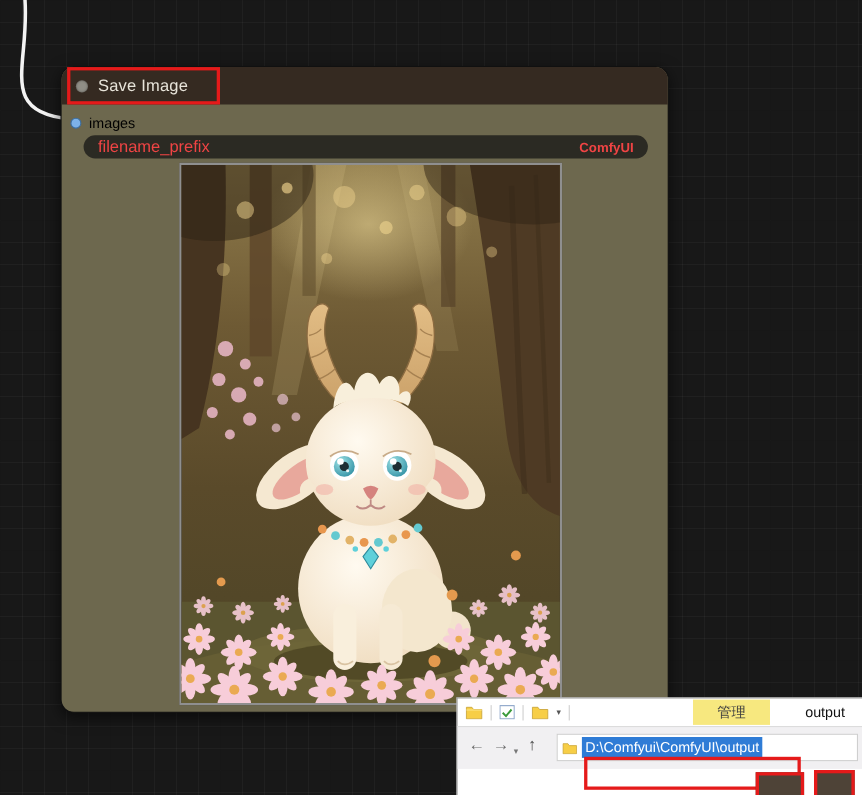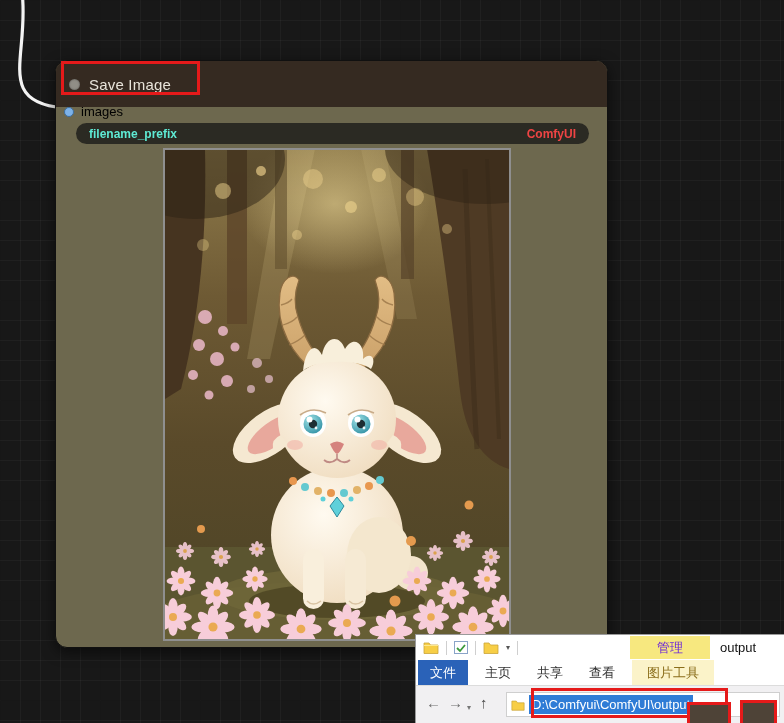--- a/index.html
+++ b/index.html
@@ -16,34 +16,34 @@
   }
   .wire-svg{position:absolute;left:0;top:0;width:784px;height:723px;z-index:1;pointer-events:none;}
 
   
   .node{
     position:absolute;left:55px;top:60px;width:553px;height:588px;z-index:2;
     background:#6d684e;border:1px solid #101010;border-radius:12px;
     box-shadow:0 4px 14px rgba(0,0,0,0.55);box-sizing:border-box;
   }
   .node-title{
-    height:46px;background:#352a21;border-radius:11px 11px 0 0;
+    height:34px;background:#352a21;border-radius:11px 11px 0 0;
     display:flex;align-items:center;gap:9px;padding:0 13px;
     color:#e8e4da;font-size:15px;font-weight:500;letter-spacing:.2px;
   }
   .collapse-dot{width:11px;height:11px;border-radius:50%;background:#908e86;box-shadow:inset 0 0 2px rgba(0,0,0,.5);flex:0 0 auto;}
   .input-row{position:absolute;left:8px;top:43px;display:flex;align-items:center;gap:7px;}
   .io-dot{width:10px;height:10px;border-radius:50%;background:#7db2e8;border:1px solid #3c6ea0;box-sizing:border-box;}
   .input-label{font-size:13px;color:#000000;}
   .widget{
     position:absolute;left:20px;right:18px;top:62px;height:21px;
     background:#2b2a23;border-radius:11px;display:flex;align-items:center;
     justify-content:space-between;padding:0 13px;box-sizing:border-box;
   }
-  .widget-label{font-size:12px;color:#5eead4;font-weight:bold;}
+  .widget-label{font-size:15px;color:#ef4444;}
   .widget-value{font-size:12px;color:#ef4444;font-weight:600;}
   .preview{
     position:absolute;left:107px;top:87px;width:344px;height:489px;
     border:2px solid #8f8f8f;background:#2e2a20;
   }
   .preview svg{display:block;width:100%;height:100%;}
 
   
   .red-box{position:absolute;border:3px solid #e51a1a;box-sizing:border-box;z-index:10;pointer-events:none;}
   .rb-title{left:61px;top:61px;width:139px;height:34px;}
@@ -54,23 +54,23 @@
   
   .explorer{
     position:absolute;left:415px;top:634px;width:369px;height:89px;z-index:5;
     background:#fff;border:1px solid #9a9a9a;border-right:none;border-bottom:none;
     box-sizing:border-box;color:#222;
   }
   .exp-row1{position:relative;height:25px;display:flex;align-items:center;padding-left:7px;gap:7px;}
   .sep{width:1px;height:14px;background:#cfcfcf;}
   .qat-icon{display:flex;align-items:center;}
   .qat-chevron{font-size:8px;color:#555;line-height:1;}
-  .manage-tab{position:absolute;left:214px;top:1px;width:80px;height:23px;background:#f7e87f;
-    display:flex;align-items:center;justify-content:center;font-size:13px;color:#6d28d9;}
-  .window-title{position:absolute;left:304px;top:0;height:25px;line-height:25px;font-size:13px;color:#111;}
+  .manage-tab{position:absolute;left:214px;top:1px;width:70px;height:23px;background:#f7e87f;
+    display:flex;align-items:center;justify-content:center;font-size:13px;color:#404040;}
+  .window-title{position:absolute;left:316px;top:0;height:25px;line-height:25px;font-size:13px;color:#111;}
   .exp-row2{height:25px;display:flex;align-items:stretch;}
   .tab{display:flex;align-items:center;justify-content:center;font-size:13px;color:#333;cursor:default;}
   .tab-file{width:50px;margin-left:2px;background:#2a62b8;color:#fff;}
   .tab-home{width:44px;margin-left:8px;}
   .tab-share{width:44px;margin-left:8px;}
   .tab-view{width:44px;margin-left:8px;}
   .tab-pic{width:82px;margin-left:8px;background:#fbf3c9;color:#8a6d1a;}
   .exp-row3{position:relative;height:38px;background:#f1f0f2;border-top:1px solid #dcdcdc;}
   .nav-btn{position:absolute;top:7px;font-size:15px;color:#6e6e6e;line-height:20px;}
   .nav-back{left:10px;}
@@ -300,27 +300,20 @@
       <span class="qat-icon">
         <svg width="16" height="13" viewBox="0 0 16 13">
             <path d="M1,2 h5 l1.5,2 H15 v8.5 H1 Z" fill="#f7ce46" stroke="#caa53a" stroke-width="0.8"></path>
           </svg>
       </span>
       <span class="qat-chevron">▾</span>
       <span class="sep"></span>
       <span class="manage-tab">管理</span>
       <span class="window-title">output</span>
     </div>
-    <div class="exp-row2">
-      <span class="tab tab-file">文件</span>
-      <span class="tab tab-home">主页</span>
-      <span class="tab tab-share">共享</span>
-      <span class="tab tab-view">查看</span>
-      <span class="tab tab-pic">图片工具</span>
-    </div>
     <div class="exp-row3">
       <span class="nav-btn nav-back">←</span>
       <span class="nav-btn nav-fwd">→</span>
       <span class="nav-btn nav-hist">▾</span>
       <span class="nav-btn nav-up">↑</span>
       <div class="addr-bar">
         <span class="qat-icon">
           <svg width="14" height="12" viewBox="0 0 16 13">
               <path d="M1,2 h5 l1.5,2 H15 v8.5 H1 Z" fill="#f7ce46" stroke="#caa53a" stroke-width="0.8"></path>
             </svg>

